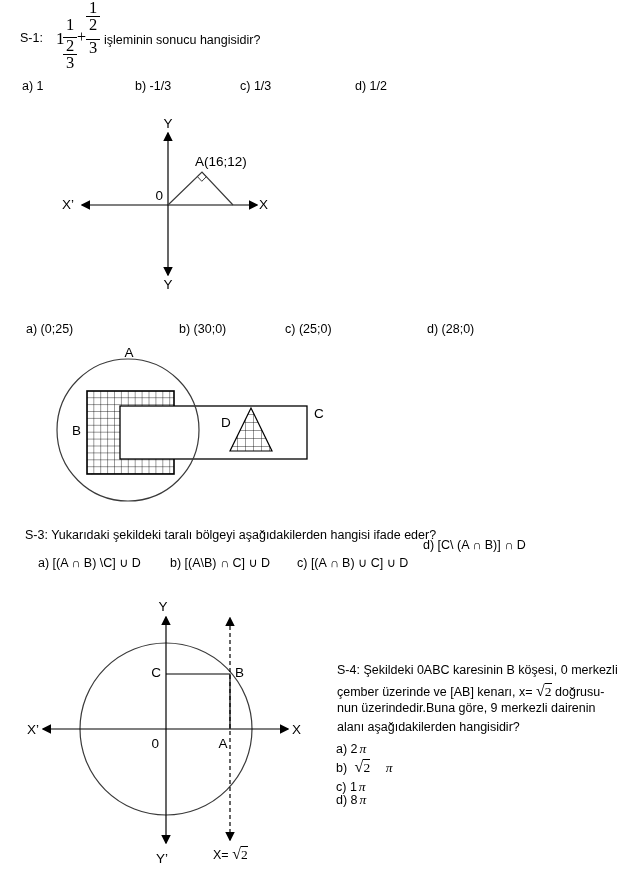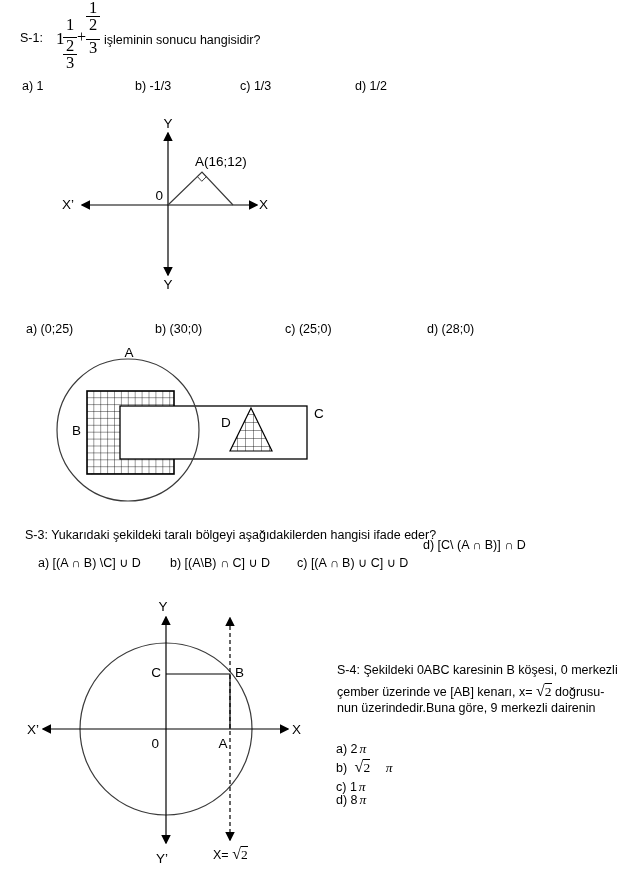--- a/index.html
+++ b/index.html
@@ -65,21 +65,21 @@
     <path d="M162,59 L157.3,63.5 L161.8,68.3 L166.4,63.7 Z" fill="none" stroke="#3a3a3a" stroke-width="1"></path>
     <text x="128" y="15" text-anchor="middle">Y</text>
     <text x="128" y="176" text-anchor="middle">Y</text>
     <text x="22" y="96">X’</text>
     <text x="219" y="96">X</text>
     <text x="123" y="87" text-anchor="end">0</text>
     <text x="155" y="53">A(16;12)</text>
   </svg>
 
   <div class="abs" style="left:26px;top:322px">a) (0;25)</div>
-  <div class="abs" style="left:155px;top:322px">b) (30;0)</div>
+  <div class="abs" style="left:179px;top:322px">b) (30;0)</div>
   <div class="abs" style="left:285px;top:322px">c) (25;0)</div>
   <div class="abs" style="left:427px;top:322px">d) (28;0)</div>
 
   <svg style="left:45px;top:342px" width="292" height="174" viewBox="0 0 292 174">
     <defs>
       <pattern id="g2" width="6.9" height="6.9" patternUnits="userSpaceOnUse">
         <path d="M6.9,0 H0 V6.9" fill="none" stroke="#000" stroke-width="0.8"></path>
       </pattern>
       <pattern id="g2b" width="8" height="8" patternUnits="userSpaceOnUse">
         <path d="M8,0 H0 V8" fill="none" stroke="#000" stroke-width="0.8"></path>
@@ -127,20 +127,21 @@
     <span class="sqrt"><span class="rad">√</span><span class="rv">2</span></span>
   </div>
 
   <div class="abs" style="left:337px;top:663px">S-4: Şekildeki 0ABC karesinin B köşesi, 0 merkezli</div>
   <div class="abs" style="left:337px;top:682px">
     <span>çember üzerinde ve [AB] kenarı, x=</span>
     <span class="sqrt"><span class="rad">√</span><span class="rv">2</span></span>
     <span> doğrusu-</span>
   </div>
   <div class="abs" style="left:337px;top:701px">nun üzerindedir.Buna göre, 9 merkezli dairenin</div>
+  <div class="abs" style="left:337px;top:720px">alanı aşağıdakilerden hangisidir?</div>
 
   <div class="abs" style="left:336px;top:741px">
     <span>a) 2</span><span class="pi" style="margin-left:2px">π</span>
   </div>
   <div class="abs" style="left:336px;top:758px">
     <span>b)</span>
     <span class="sqrt" style="margin-left:4px"><span class="rad">√</span><span class="rv">2</span></span>
     <span class="pi" style="margin-left:12px">π</span>
   </div>
   <div class="abs" style="left:336px;top:779px">

